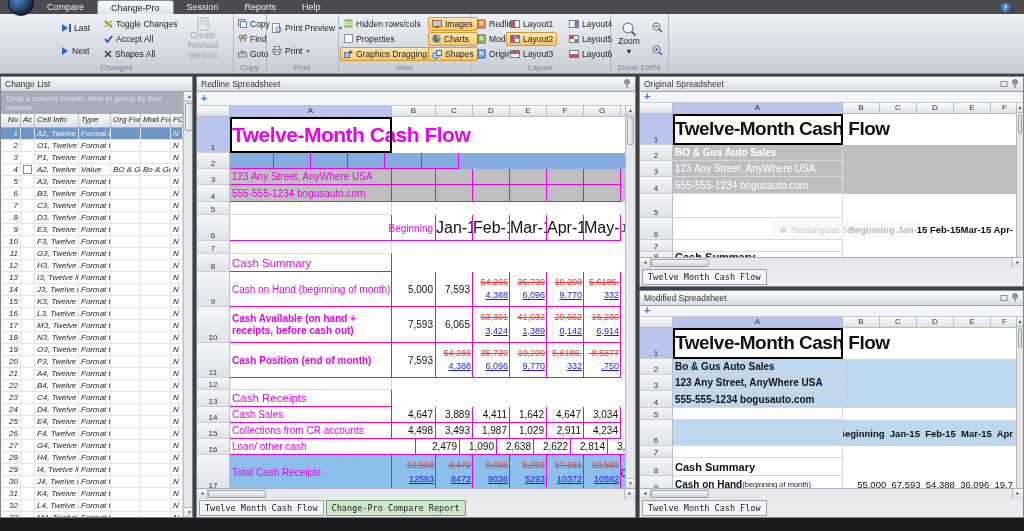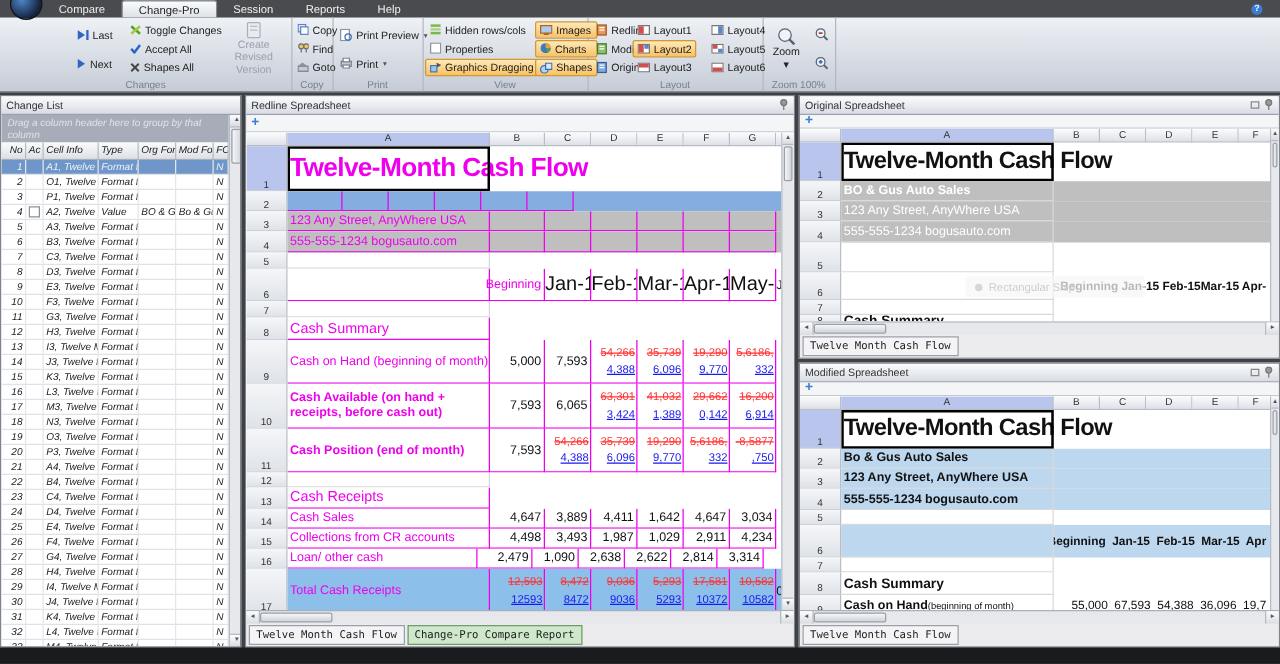--- a/index.html
+++ b/index.html
@@ -990,21 +990,21 @@
                 <span>2,911</span>
               </div>
               <div class="scell val" style="width: 37px;">
                 <span>4,234</span>
               </div>
             </div>
           </div>
           <div class="srow" style="height: 16px;">
             <div class="srowhdr">16</div>
             <div class="srowbody bcm">
-              <div class="scell slabel" style="width: 152px;">
+              <div class="scell slabel" style="width: 186px;">
                 <span class="m">Loan/ other cash</span>
               </div>
               <div class="scell val" style="width: 44px;">
                 <span>2,479</span>
               </div>
               <div class="scell val" style="width: 37px;">
                 <span>1,090</span>
               </div>
               <div class="scell val" style="width: 37px;">
                 <span>2,638</span>

